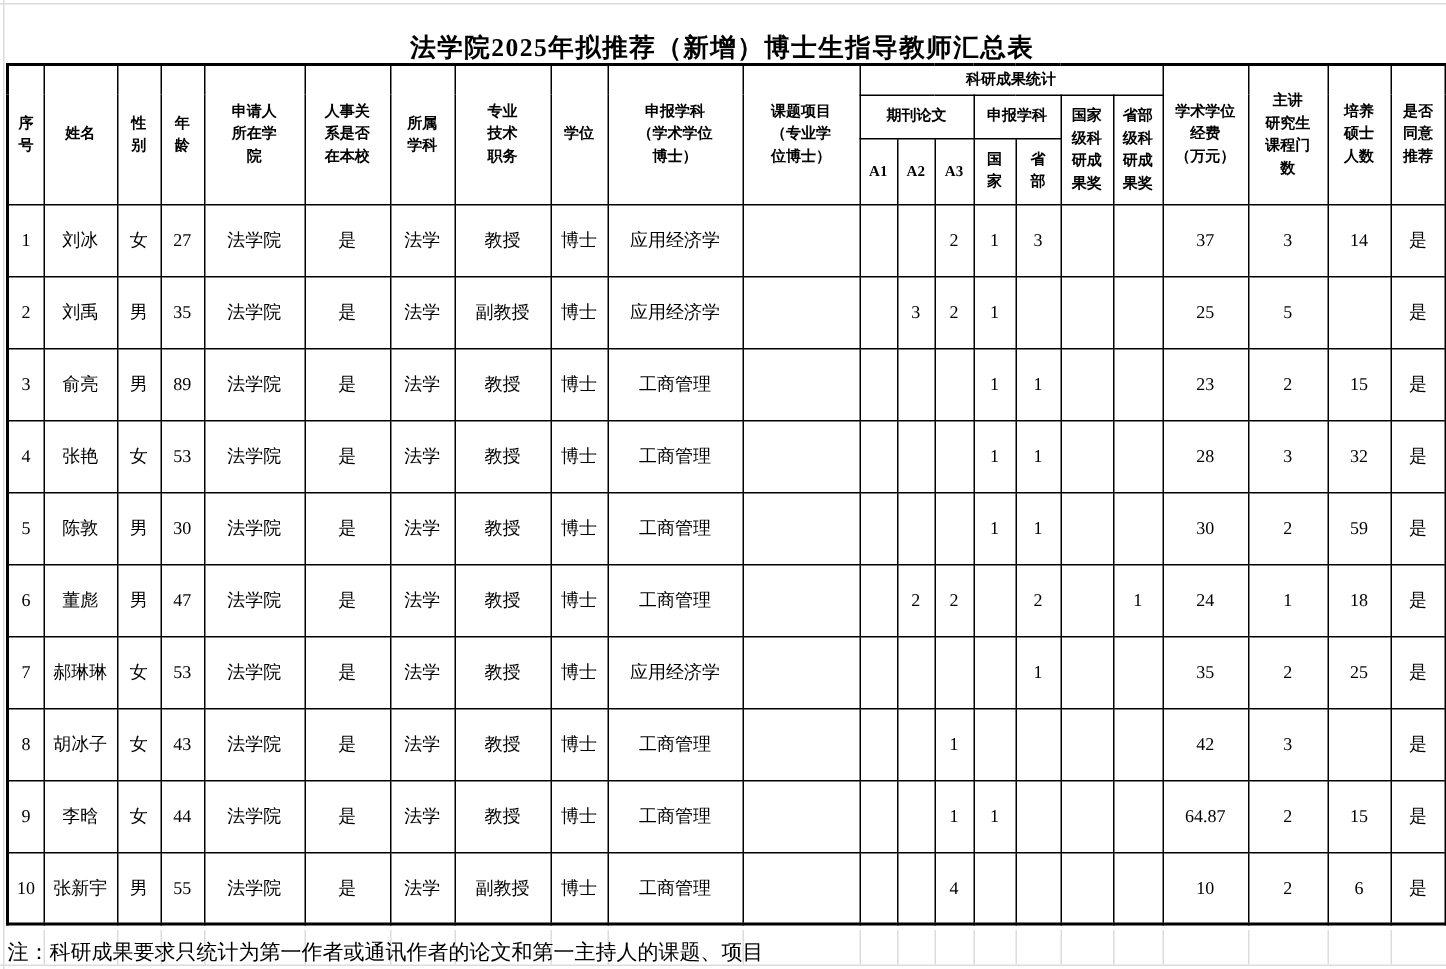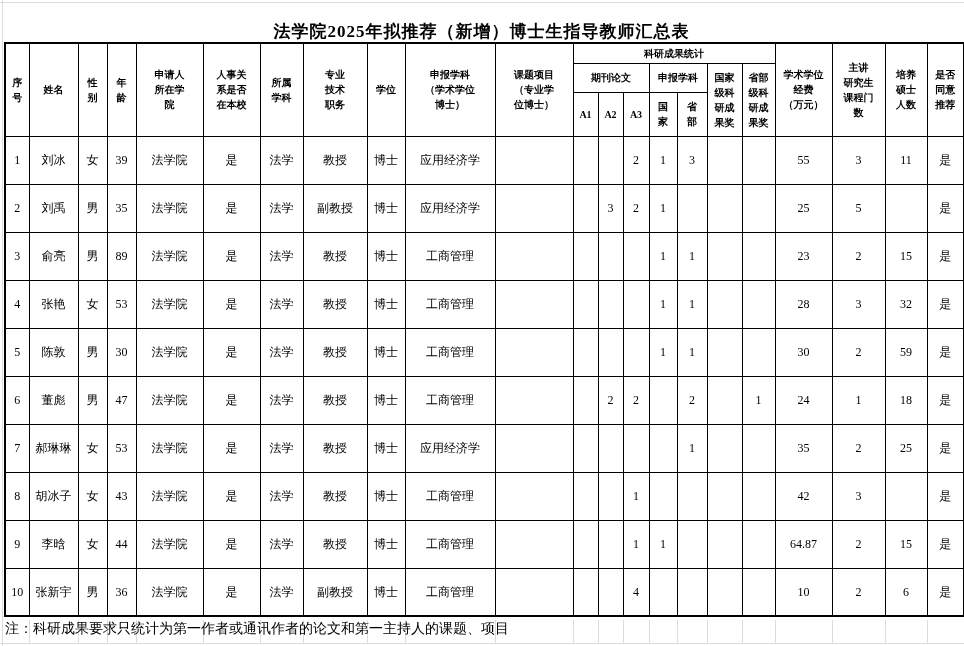--- a/index.html
+++ b/index.html
@@ -45,21 +45,21 @@
   td {
     font-size: 12px; font-weight: normal;
     line-height: 14px;
   }
   tr.hdr1 { height: 20px; }
   tr.hdr2 { height: 29px; }
   tr.hdr3 { height: 44px; }
   tbody tr { height: 48px; }
   #note-row {
     position: absolute; left: 5px; top: 620px; width: 954px; height: 24px;
-    display: flex; align-items: flex-start;
+    display: flex; align-items: flex-end;
     z-index: 2;
   }
   #note-text {
     font-size: 14px;
     font-family: "Liberation Serif", serif;
     background: transparent;
   }
 </style>
 </head>
 <body>
@@ -182,38 +182,38 @@
 家</th>
       <th>省
 部</th>
     </tr>
   </thead>
   <tbody>
       <tr>
         <td>1</td>
         <td>刘冰</td>
         <td>女</td>
-        <td>39</td>
+        <td>27</td>
         <td>法学院</td>
         <td>是</td>
         <td>法学</td>
         <td>教授</td>
         <td>博士</td>
         <td>应用经济学</td>
         <td></td>
         <td></td>
         <td></td>
         <td>2</td>
         <td>1</td>
         <td>3</td>
         <td></td>
         <td></td>
-        <td>55</td>
-        <td>3</td>
-        <td>11</td>
+        <td>37</td>
+        <td>3</td>
+        <td>14</td>
         <td>是</td>
       </tr>
       <tr>
         <td>2</td>
         <td>刘禹</td>
         <td>男</td>
         <td>35</td>
         <td>法学院</td>
         <td>是</td>
         <td>法学</td>
@@ -398,21 +398,21 @@
         <td></td>
         <td>64.87</td>
         <td>2</td>
         <td>15</td>
         <td>是</td>
       </tr>
       <tr>
         <td>10</td>
         <td>张新宇</td>
         <td>男</td>
-        <td>36</td>
+        <td>55</td>
         <td>法学院</td>
         <td>是</td>
         <td>法学</td>
         <td>副教授</td>
         <td>博士</td>
         <td>工商管理</td>
         <td></td>
         <td></td>
         <td></td>
         <td>4</td>

